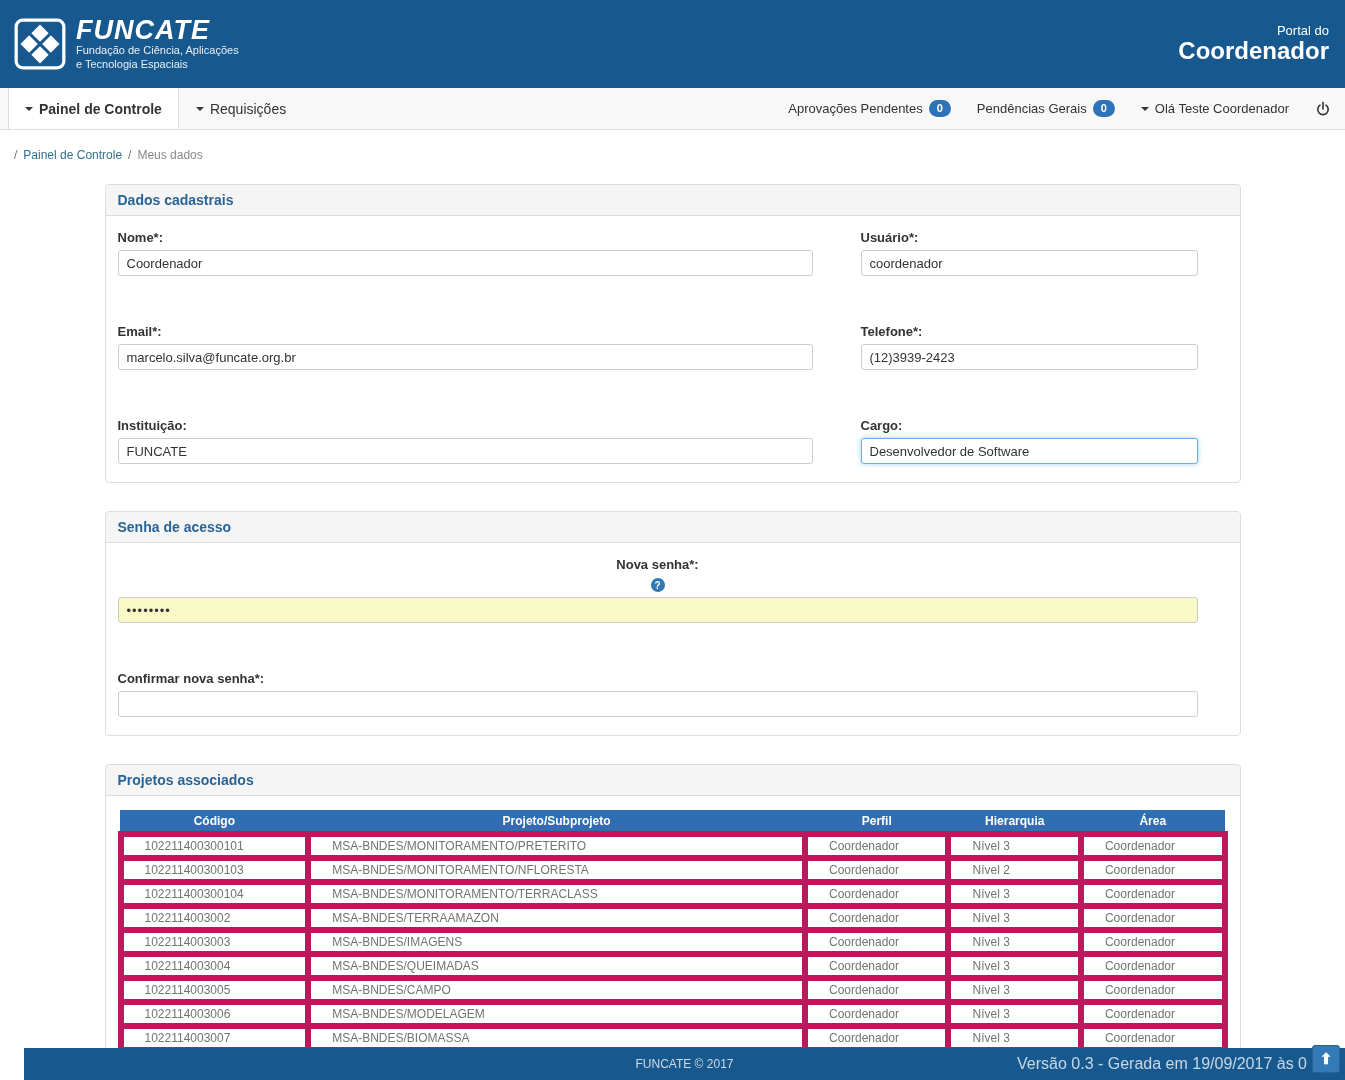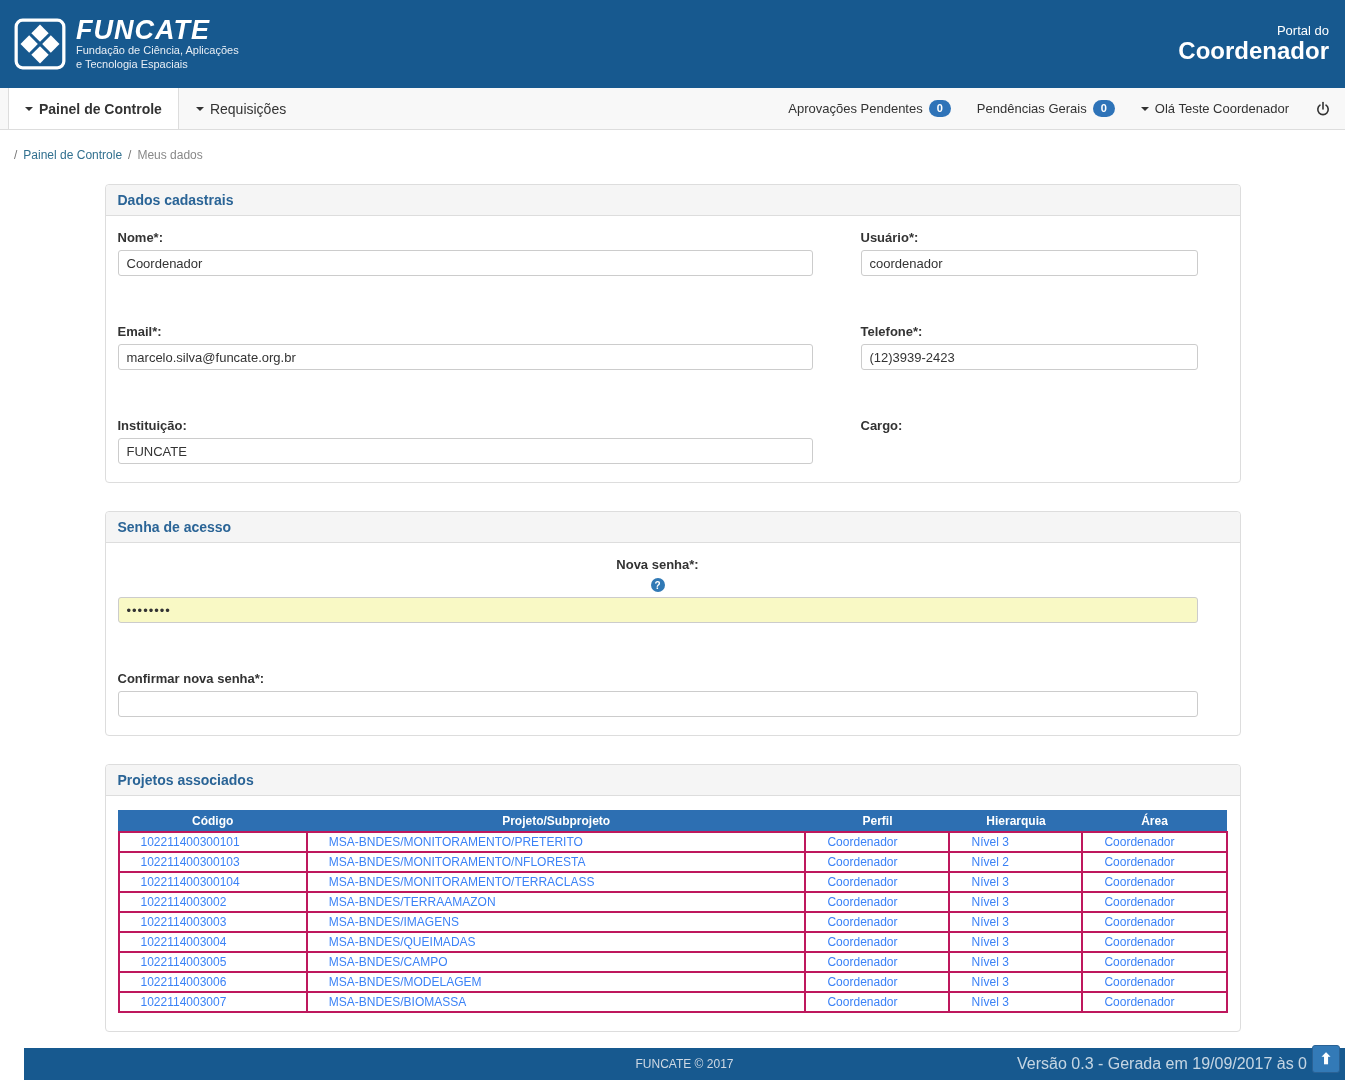--- a/index.html
+++ b/index.html
@@ -181,23 +181,23 @@
   }
   table.projects th {
     background: #2d6fb2;
     color: #fff;
     font-weight: bold;
     text-align: center;
     padding: 3px 4px;
     border: 1px solid #2d6fb2;
   }
   table.projects td {
-    border: 2px solid #be185d;
+    border: 6px solid #be185d;
     padding: 2px 21px;
-    color: #3b82f6;
+    color: #737373;
     background: #fff;
   }
   col.c-codigo { width: 17%; }
   col.c-projeto { width: 45%; }
   col.c-perfil { width: 13%; }
   col.c-hier { width: 12%; }
   col.c-area { width: 13%; }
 
   
   .actions {
@@ -355,20 +355,21 @@
         <div class="field">
           <label>Telefone*:</label>
           <input type="text" value="(12)3939-2423" style="">
         </div>
         <div class="field">
           <label>Instituição:</label>
           <input type="text" value="FUNCATE" style="">
         </div>
         <div class="field">
           <label>Cargo:</label>
+          <input type="text" class="focused" value="Desenvolvedor de Software" style="">
         </div>
       </div>
     </div>
   </section>
 
   <section class="panel">
     <div class="panel-heading">Senha de acesso</div>
     <div class="panel-body">
       <div class="form-grid">
         <div class="field full">

